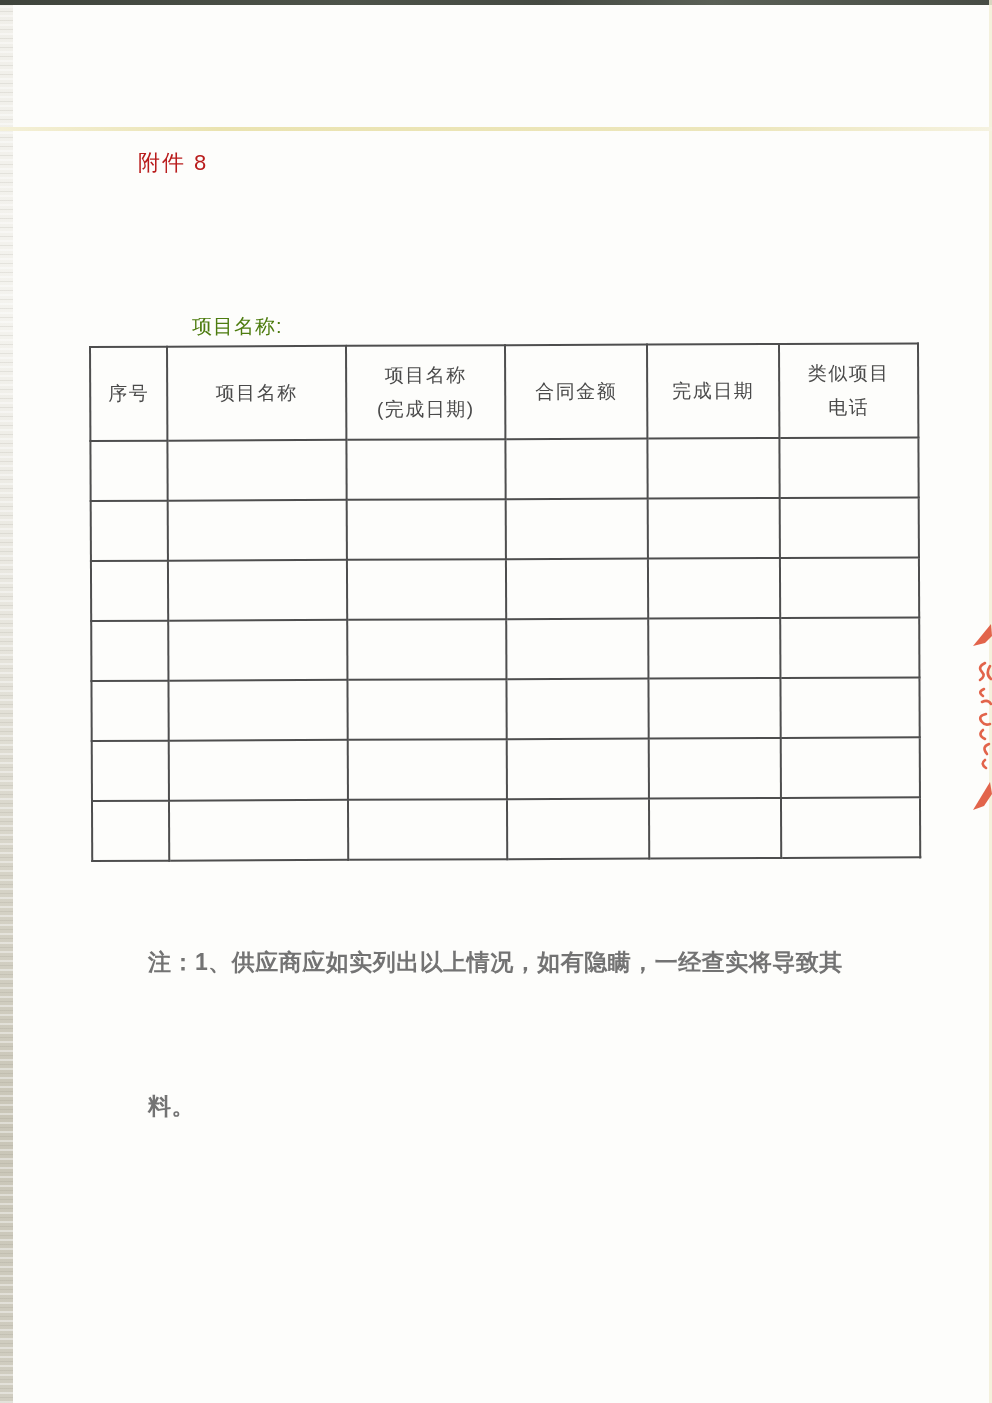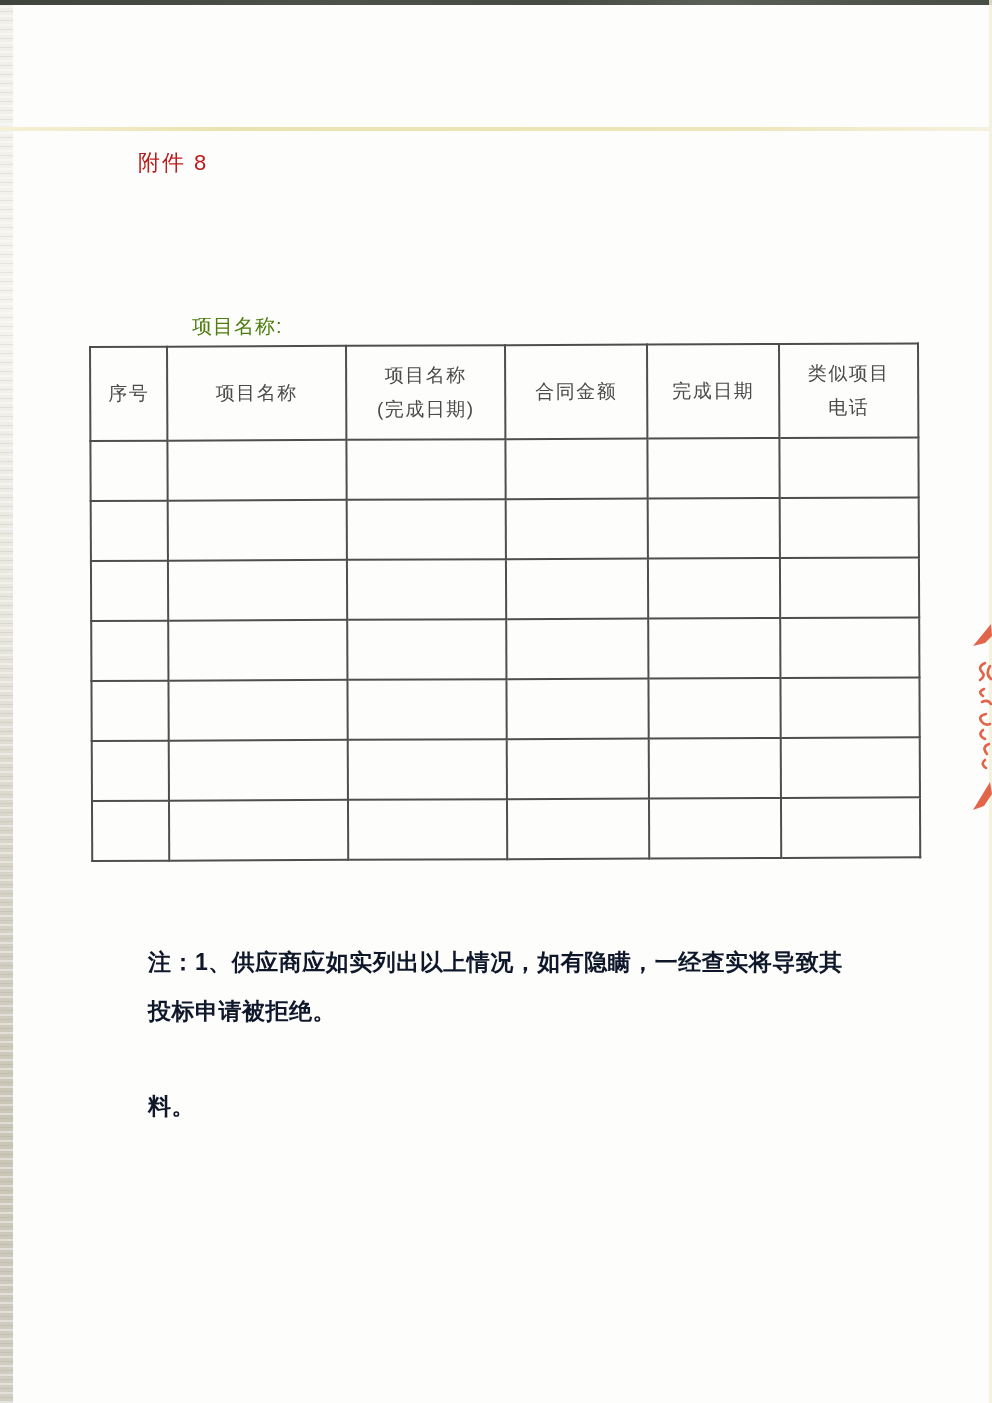--- a/index.html
+++ b/index.html
@@ -72,21 +72,21 @@
   .perf-table td:nth-child(1){width:75px;}
   .perf-table td:nth-child(2){width:177px;}
   .perf-table td:nth-child(3){width:157px;}
   .perf-table td:nth-child(4){width:140px;}
   .perf-table td:nth-child(5){width:130px;margin-top:40px;}
   .perf-table td:nth-child(6){width:137px;}
   
   .note{
     position:absolute;
     font-size:23px;font-weight:bold;letter-spacing:.5px;
-    color:#0f172a;white-space:nowrap;
+    color:#737373;white-space:nowrap;
   }
   .note.l1{left:148px;top:947px;}
   .note.l2{left:148px;top:996px;}
   .note.l3{left:194px;top:1045px;}
   .note.l4{left:148px;top:1091px;}
   
   .red-mark{position:absolute;right:0;top:622px;width:30px;height:205px;}
   .red-mark path.f{fill:var(--red,#e2644b);stroke:none;}
   .red-mark path.s{fill:none;stroke:var(--red,#e2644b);stroke-width:2.6;stroke-linecap:round;}
 </style>
@@ -182,21 +182,20 @@
           <td></td>
           <td></td>
           <td></td>
           <td></td>
           <td></td>
         </tr>
       </tbody>
   </table>
 
   <div class="note l1">注：1、供应商应如实列出以上情况，如有隐瞒，一经查实将导致其</div>
-  <div class="note l2">投标申请被拒绝。</div>
   <div class="note l4">料。</div>
 
   <svg class="red-mark" viewBox="0 0 30 205" aria-hidden="true">
     <path class="f" d="M29 2 L11 24 L23 21 L30 14 Z"></path>
     <path class="s" d="M23 41 q-8 4 -3 9 q4 4 -2 8"></path>
     <path class="s" d="M28 44 q-5 8 1 13"></path>
     <path class="s" d="M22 67 q-7 3 -1 7"></path>
     <path class="s" d="M20 80 q6 -3 9 2"></path>
     <path class="s" d="M24 92 q-9 2 -4 8 q3 4 8 2"></path>
     <path class="s" d="M21 108 q-6 5 2 9"></path>

